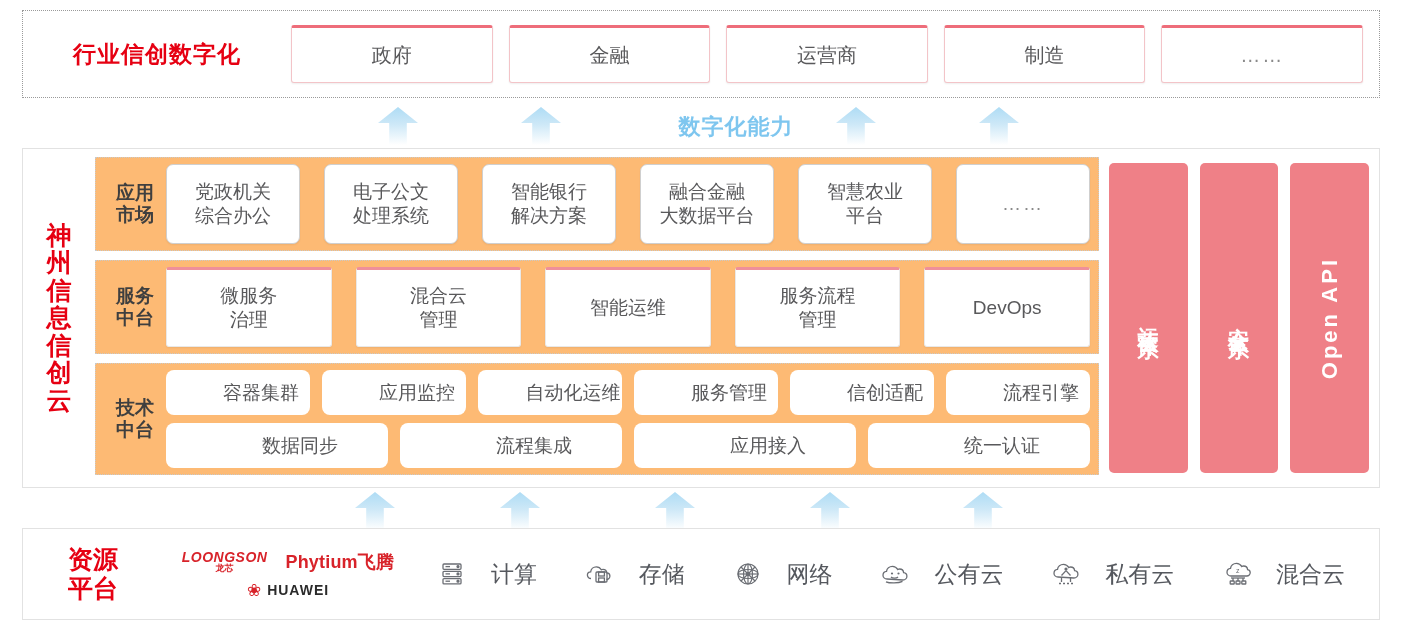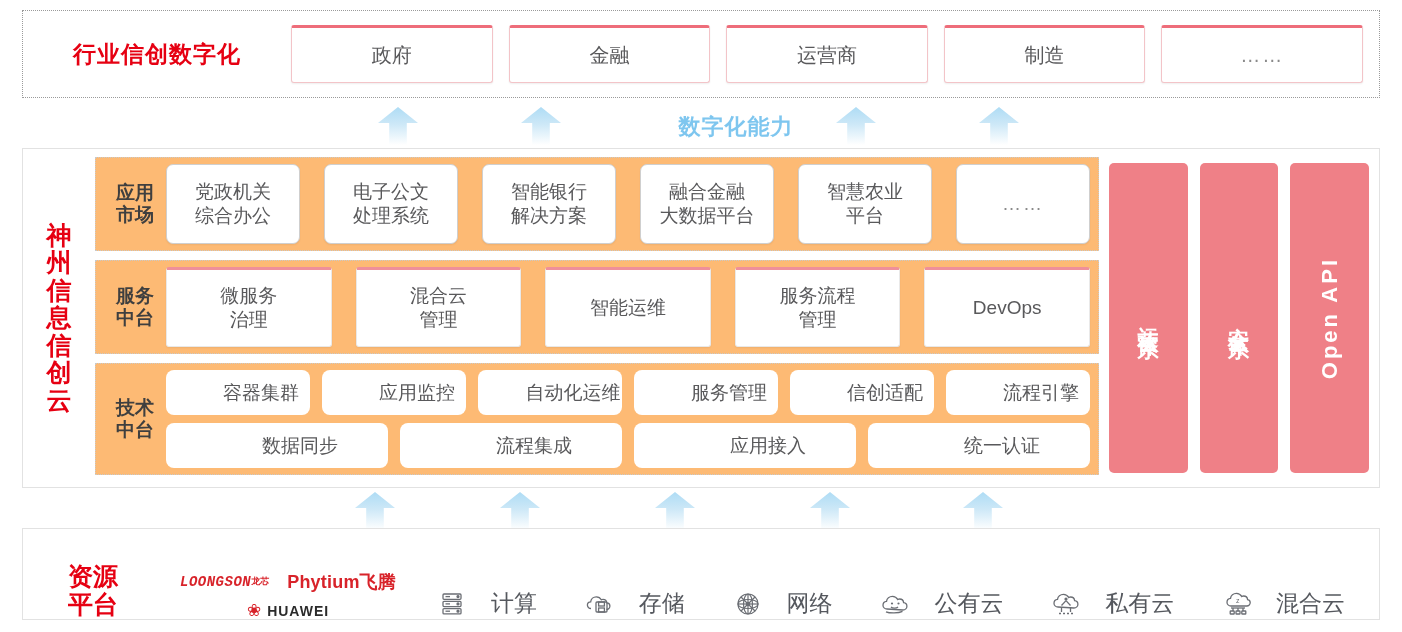--- a/index.html
+++ b/index.html
@@ -106,33 +106,33 @@
   }
   .pillar .vtext-latin{
     writing-mode:vertical-rl;text-orientation:sideways;transform:rotate(180deg);
     letter-spacing:3px;font-size:22px;
   }
 
   
   .resource-box{
     position:absolute;left:22px;top:528px;width:1358px;height:92px;
     background:#fff;border:1px solid #e2e2e2;box-sizing:border-box;
-    display:flex;align-items:flex-end;
+    display:flex;align-items:center;
   }
   .resource-title{
     width:140px;flex:none;text-align:center;color:#e60012;font-weight:bold;
     font-size:25px;line-height:1.15;
   }
   .resource-title span{display:block;}
   .vendor-logos{
     width:250px;flex:none;display:flex;flex-direction:column;
     align-items:center;justify-content:center;gap:8px;
   }
   .vendor-row{display:flex;align-items:center;justify-content:center;gap:18px;}
-  .logo-loongson{display:flex;align-items:center;line-height:1;font-family:Liberation Mono, monospace;}
+  .logo-loongson{display:flex;flex-direction:column;align-items:center;line-height:1;}
   .logo-loongson .en{
     color:#d8232a;font-weight:bold;font-size:14px;font-style:italic;letter-spacing:.5px;
   }
   .logo-loongson .cn{color:#d8232a;font-size:9px;font-weight:bold;}
   .logo-phytium{color:#d8232a;font-weight:bold;font-size:18px;letter-spacing:.2px;}
   .logo-huawei{display:flex;align-items:center;gap:6px;}
   .logo-huawei .mark{color:#d8232a;font-size:17px;line-height:1;}
   .logo-huawei .word{color:#2b2b2b;font-weight:bold;font-size:14px;letter-spacing:1px;}
 
   .res-items{flex:1;display:flex;align-items:center;justify-content:space-around;padding-right:10px;}

